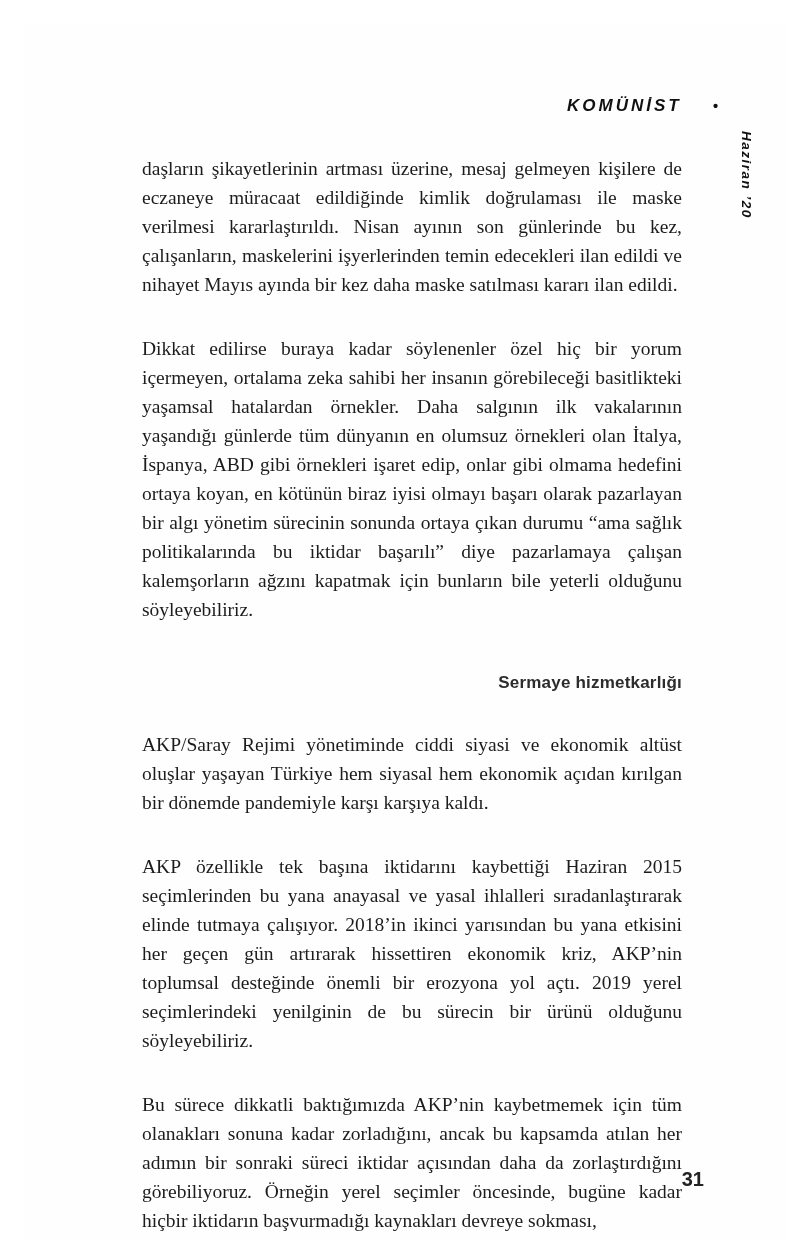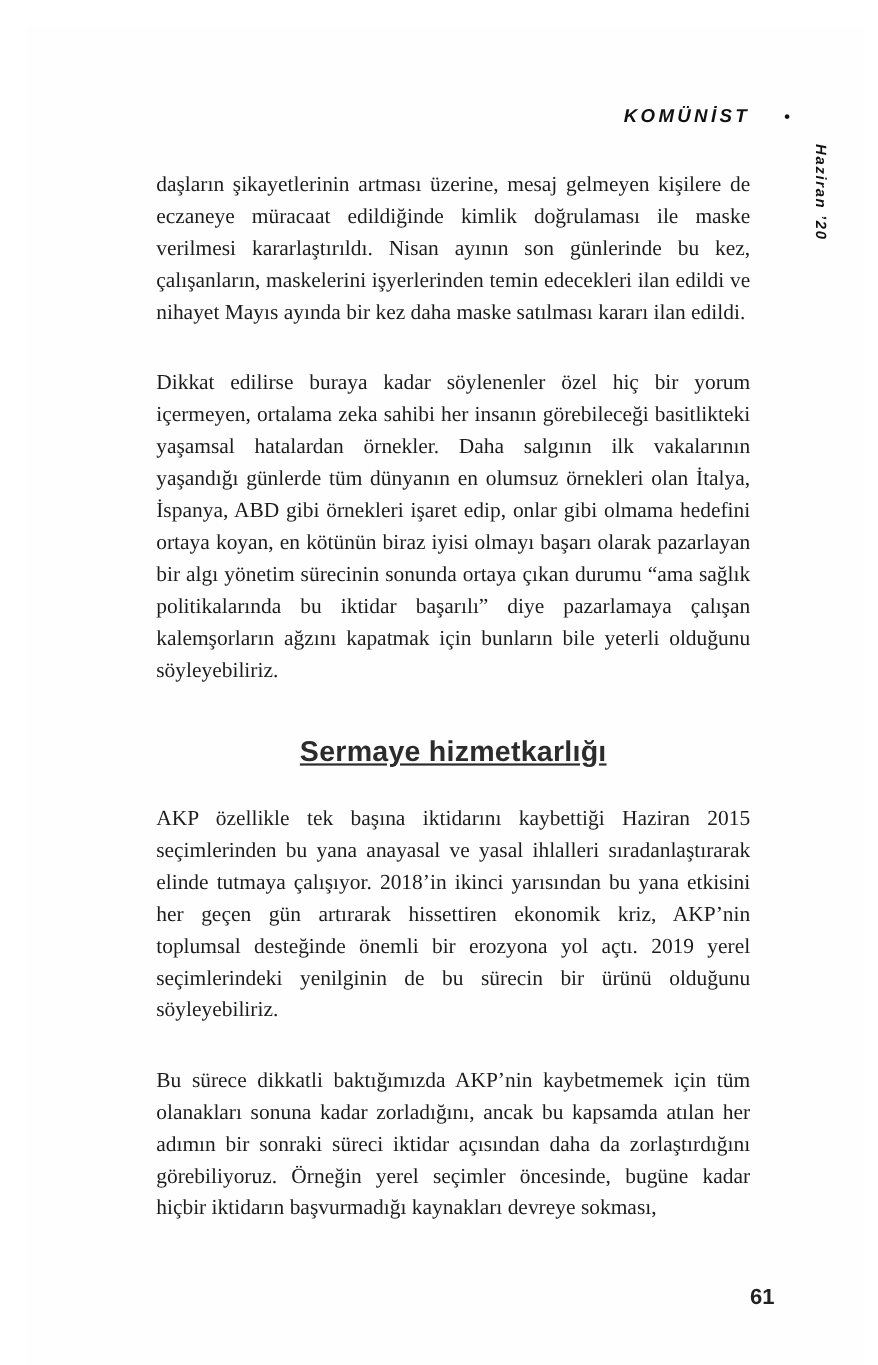--- a/index.html
+++ b/index.html
@@ -57,28 +57,27 @@
     color: #1c1c1c;
     text-align: justify;
     hyphens: auto;
     -webkit-hyphens: auto;
   }
   .content p { margin-bottom: 11px; }
 
   .section-heading {
     font-family: "Liberation Sans", sans-serif;
     font-weight: 600;
-    font-size: 26px;
+    font-size: 17px;
     line-height: 28px;
     color: #2c2c2c;
-    text-align: center;
+    text-align: right;
     margin-top: 21px;
     margin-bottom: 9px;
     letter-spacing: 0.2px;
-    text-decoration: underline;
   }
 
   .page-number {
     position: absolute;
     right: 106px;
     bottom: 62px;
     font-family: "Liberation Sans", sans-serif;
     font-weight: bold;
     font-size: 20px;
     color: #222;
@@ -92,19 +91,20 @@
   <div class="masthead">
     <span>KOMÜNİST</span><span class="bullet">•</span>
   </div>
 
   <div class="issue-vertical">Haziran ’20</div>
 
   <div class="content">
     <p>daşların şikayetlerinin artması üzerine, mesaj gelmeyen kişilere de eczaneye müracaat edildiğinde kimlik doğrulaması ile maske verilmesi kararlaştırıldı. Nisan ayının son günlerinde bu kez, çalışanların, maskelerini işyerlerinden temin edecekleri ilan edildi ve nihayet Mayıs ayında bir kez daha maske satılması kararı ilan edildi.</p>
     <p>Dikkat edilirse buraya kadar söylenenler özel hiç bir yorum içermeyen, ortalama zeka sahibi her insanın görebileceği basitlikteki yaşamsal hatalardan örnekler. Daha salgının ilk vakalarının yaşandığı günlerde tüm dünyanın en olumsuz örnekleri olan İtalya, İspanya, ABD gibi örnekleri işaret edip, onlar gibi olmama hedefini ortaya koyan, en kötünün biraz iyisi olmayı başarı olarak pazarlayan bir algı yönetim sürecinin sonunda ortaya çıkan durumu “ama sağlık politikalarında bu iktidar başarılı” diye pazarlamaya çalışan kalemşorların ağzını kapatmak için bunların bile yeterli olduğunu söyleyebiliriz.</p>
     <h2 class="section-heading">Sermaye hizmetkarlığı</h2>
+    <p>AKP/Saray Rejimi yönetiminde ciddi siyasi ve ekonomik altüst oluşlar yaşayan Türkiye hem siyasal hem ekonomik açıdan kırılgan bir dönemde pandemiyle karşı karşıya kaldı.</p>
     <p>AKP özellikle tek başına iktidarını kaybettiği Haziran 2015 seçimlerinden bu yana anayasal ve yasal ihlalleri sıradanlaştırarak elinde tutmaya çalışıyor. 2018’in ikinci yarısından bu yana etkisini her geçen gün artırarak hissettiren ekonomik kriz, AKP’nin toplumsal desteğinde önemli bir erozyona yol açtı. 2019 yerel seçimlerindeki yenilginin de bu sürecin bir ürünü olduğunu söyleyebiliriz.</p>
     <p>Bu sürece dikkatli baktığımızda AKP’nin kaybetmemek için tüm olanakları sonuna kadar zorladığını, ancak bu kapsamda atılan her adımın bir sonraki süreci iktidar açısından daha da zorlaştırdığını görebiliyoruz. Örneğin yerel seçimler öncesinde, bugüne kadar hiçbir iktidarın başvurmadığı kaynakları devreye sokması,</p>
   </div>
 
-  <div class="page-number">61</div>
+  <div class="page-number">31</div>
 
 </div>
 
 </body></html>

